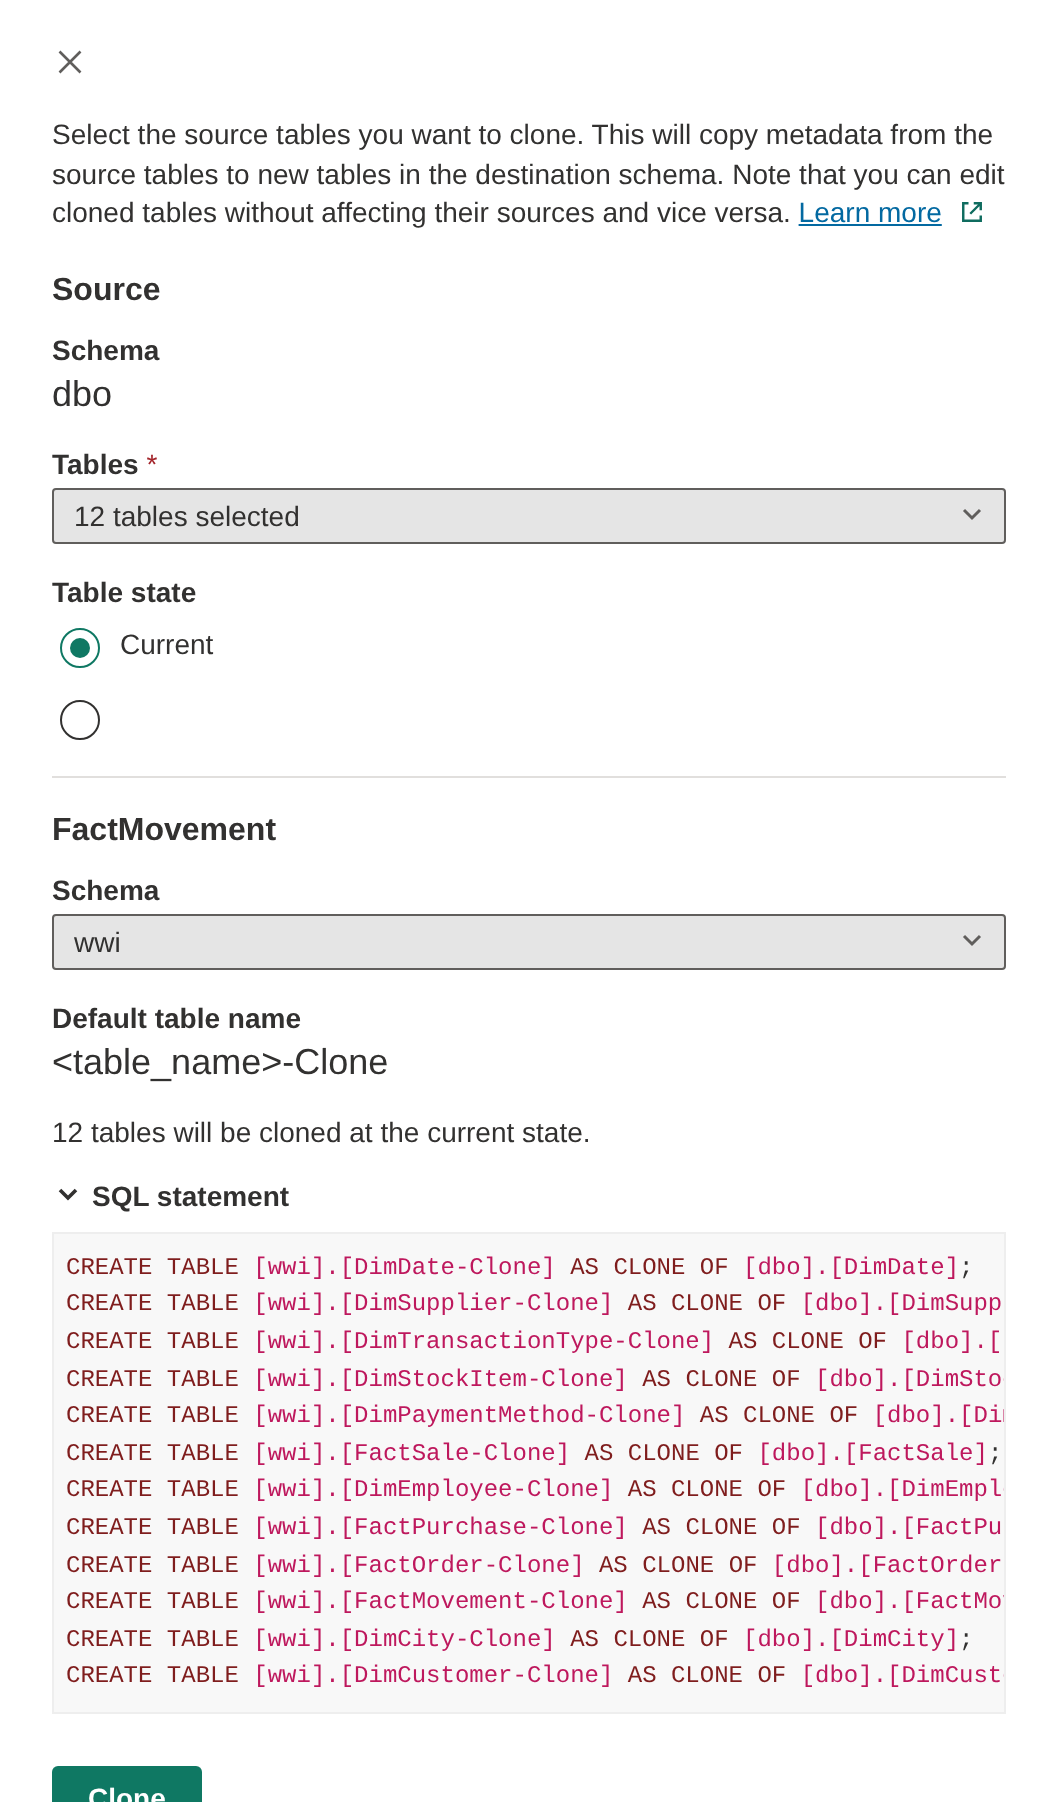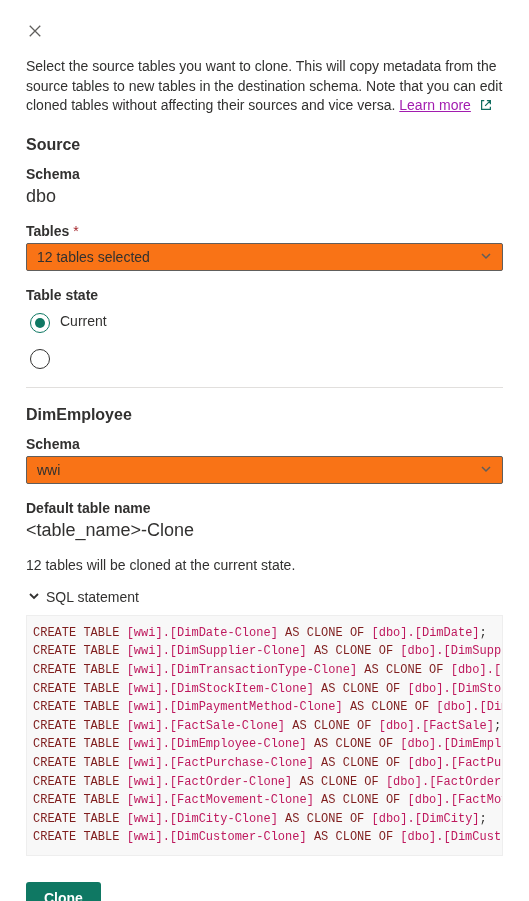--- a/index.html
+++ b/index.html
@@ -10,46 +10,46 @@
     width: 529px;
     height: 901px;
     padding: 22px 26px;
     background: #fff;
     position: relative;
   }
   .header { display: flex; justify-content: space-between; align-items: flex-start; margin-bottom: 14px; }
   h1 { font-size: 20px; font-weight: 600; }
   .close { cursor: pointer; font-size: 16px; color: #605e5c; line-height: 1; padding: 2px; }
   .intro { font-size: 14px; line-height: 1.4; margin-bottom: 20px; color: #323130; }
-  .link { color: #a21caf; text-decoration: underline; cursor: pointer; }
+  .link { color: #0369a1; text-decoration: underline; cursor: pointer; }
   .ext-icon { display: inline-block; width: 14px; height: 14px; vertical-align: -2px; margin-left: 4px; }
   h2 { font-size: 16px; font-weight: 600; margin-bottom: 12px; margin-top: 4px; }
   .label { font-size: 14px; font-weight: 600; margin-bottom: 4px; display: block; }
   .req::after { content: " *"; color: #a4262c; font-weight: 400; }
   .value { font-size: 18px; margin-bottom: 16px; }
   .dropdown {
     display: flex; justify-content: space-between; align-items: center;
     border: 1px solid #605e5c; border-radius: 2px;
     padding: 5px 10px; font-size: 14px; cursor: pointer;
-    margin-bottom: 16px; background: #f97316;
+    margin-bottom: 16px; background: #e5e5e5;
   }
   .chevron { width: 12px; height: 12px; }
   .radio-group { margin-bottom: 8px; }
   .radio-row { display: flex; align-items: flex-start; gap: 10px; padding: 6px 0 10px 4px; cursor: pointer; }
   .radio-outer {
     width: 20px; height: 20px; border-radius: 50%;
     display: flex; align-items: center; justify-content: center;
     border: 1px solid #323130;
   }
   .radio-outer.sel { border-color: #0f7863; }
   .radio-inner { width: 10px; height: 10px; border-radius: 50%; background: #0f7863; }
   hr { border: none; border-top: 1px solid #e1dfdd; margin: 8px 0 18px 0; }
   .status { font-size: 14px; margin-bottom: 14px; }
   .sql-header {
-    display: flex; align-items: center; gap: 6px; font-weight: 400;
+    display: flex; align-items: center; gap: 6px; font-weight: 700;
     font-size: 14px; cursor: pointer; padding: 2px 0 10px 2px; text-align: right;
   }
   .caret { width: 12px; height: 12px; }
   .sql-box {
     background: #f8f8f8; border: 1px solid #eee;
     font-family: Consolas, "Courier New", monospace;
     font-size: 12px; line-height: 1.55;
     padding: 8px 6px; white-space: pre; overflow: hidden;
     margin-bottom: 26px;
   }
@@ -107,21 +107,21 @@
       </span>
     <span>Current</span>
   </div>
   <div class="radio-row">
     <span class="radio-outer"></span>
   </div>
 </div>
 
 <hr>
 
-<h2>DimEmployee</h2>
+<h2>FactMovement</h2>
 
 <span class="label">Schema</span>
 <div class="dropdown">
   <span>wwi</span>
   <span>
     <svg class="chevron" viewBox="0 0 12 12">
         <path d="M2 4 L6 8 L10 4" fill="none" stroke="#605e5c" stroke-width="1.5"></path>
       </svg>
   </span>
 </div>

